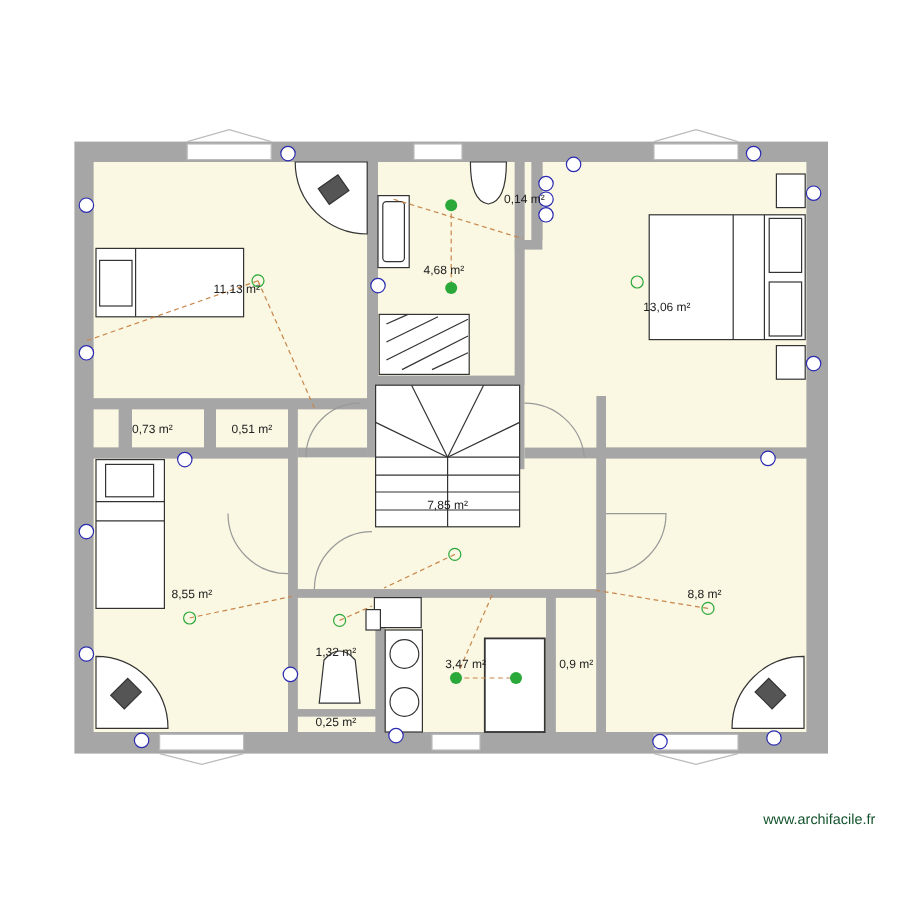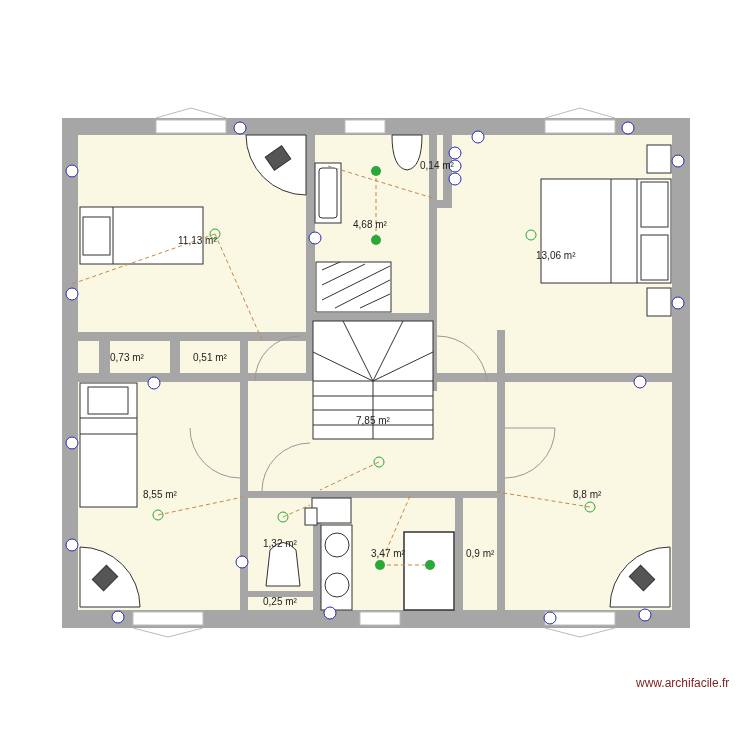--- a/index.html
+++ b/index.html
@@ -1,19 +1,19 @@
 <!DOCTYPE html>
 <html><head>
 <meta charset="utf-8">
 <style>
   html, body { margin:0; padding:0; background:#ffffff; }
   body { width:750px; height:750px; position:relative; overflow:hidden; font-family:"Liberation Sans", sans-serif; }
   #plan { position:absolute; left:0; top:0; width:750px; height:750px; }
   .lbl { font-family:"Liberation Sans", sans-serif; font-size:10px; fill:#222; }
-  .credit { position:absolute; left:636px; top:676px; font-size:12px; color:#7f1d1d; font-family:"Liberation Sans", sans-serif; }
+  .credit { position:absolute; left:636px; top:676px; font-size:12px; color:#14532d; font-family:"Liberation Sans", sans-serif; }
 </style>
 </head>
 <body>
 
 <svg id="plan" viewBox="0 0 750 750" xmlns="http://www.w3.org/2000/svg">
 
   <rect x="62" y="118" width="628" height="510" fill="#a6a6a6"></rect>
 
   <g fill="#faf7e2">
     <rect x="78" y="135" width="228" height="197"></rect>

